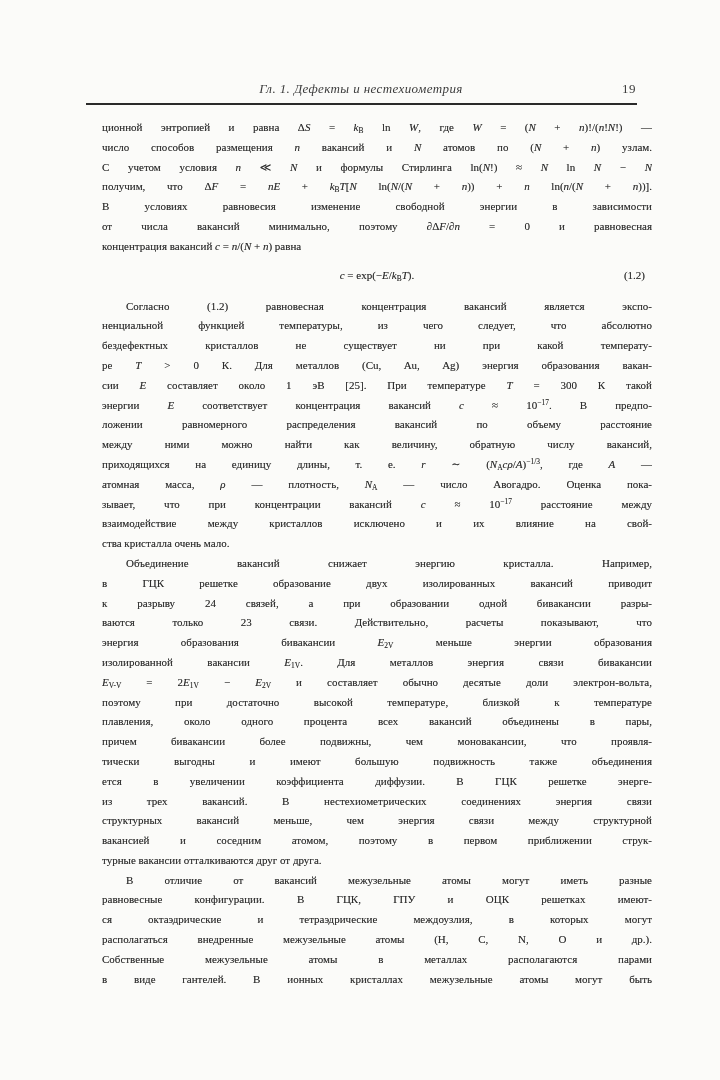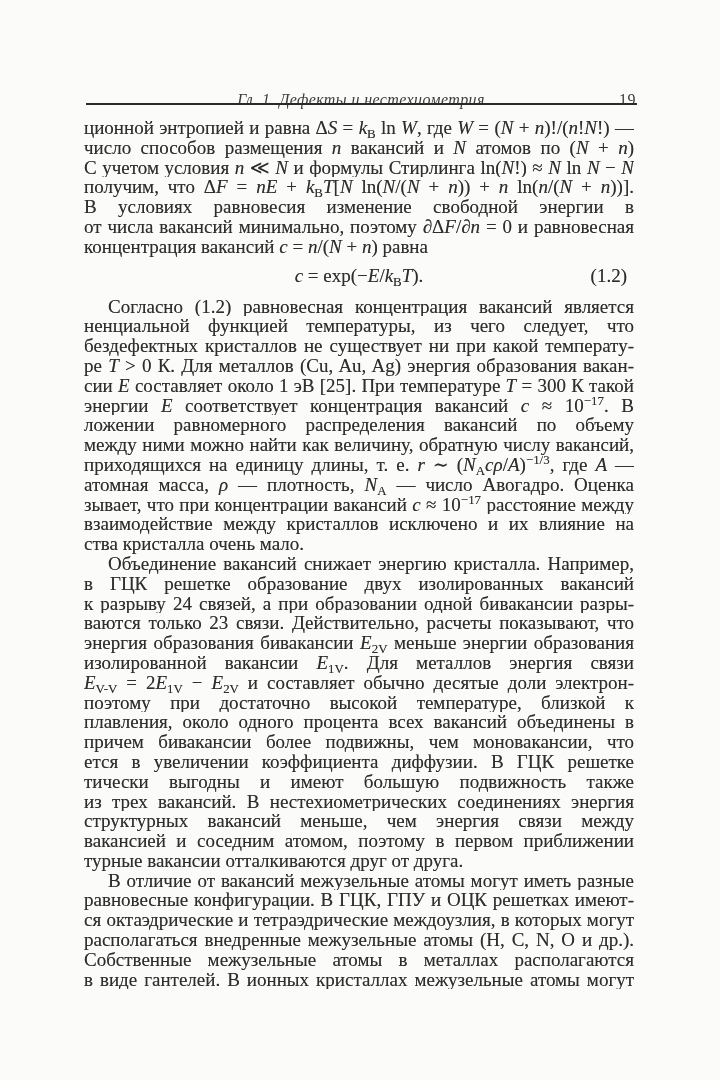--- a/index.html
+++ b/index.html
@@ -6,36 +6,36 @@
   .page{
     position:relative;
     width:720px;height:1080px;
     margin:0 auto;
     background:#fbfbf9;
     font-family:"Liberation Serif","DejaVu Serif",serif;
     color:#2e2e2e;
     overflow:hidden;
   }
   .running-head{
-    position:absolute;top:91px;left:86px;width:550px;
-    font-size:16px;color:#3c3c3c;
+    position:absolute;top:81px;left:86px;width:550px;
+    font-size:13px;color:#3c3c3c;
   }
   .chapter{
     display:block;text-align:center;font-style:italic;letter-spacing:.4px;
   }
   .pagenum{
     position:absolute;right:0;top:0;font-style:normal;letter-spacing:.5px;
   }
   .rule{
     position:absolute;top:103px;left:86px;width:551px;height:2px;
     background:#2a2a2a;
   }
   .content{
-    position:absolute;top:118px;left:84px;width:550px;
-    font-size:19px;line-height:19.8px;
+    position:absolute;top:118px;left:102px;width:550px;
+    font-size:11px;line-height:19.8px;
     text-shadow:0 0 .6px rgba(46,46,46,.5);
   }
   .para{margin:0;}
   .line{
     text-align:justify;
     text-align-last:justify;
     height:19.8px;
     overflow:hidden;
     white-space:nowrap;
   }
@@ -90,22 +90,22 @@
         <div class="line">Объединение вакансий снижает энергию кристалла. Например,</div>
         <div class="line">в ГЦК решетке образование двух изолированных вакансий приводит</div>
         <div class="line">к разрыву 24 связей, а при образовании одной бивакансии разры-</div>
         <div class="line">ваются только 23 связи. Действительно, расчеты показывают, что</div>
         <div class="line">энергия образования бивакансии <i>E</i><sub>2V</sub> меньше энергии образования</div>
         <div class="line">изолированной вакансии <i>E</i><sub>1V</sub>. Для металлов энергия связи бивакансии</div>
         <div class="line"><i>E</i><sub>V-V</sub> = 2<i>E</i><sub>1V</sub> − <i>E</i><sub>2V</sub> и составляет обычно десятые доли электрон-вольта,</div>
         <div class="line">поэтому при достаточно высокой температуре, близкой к температуре</div>
         <div class="line">плавления, около одного процента всех вакансий объединены в пары,</div>
         <div class="line">причем бивакансии более подвижны, чем моновакансии, что проявля-</div>
+        <div class="line">тически выгодны и имеют большую подвижность также объединения</div>
         <div class="line">ется в увеличении коэффициента диффузии. В ГЦК решетке энерге-</div>
-        <div class="line">тически выгодны и имеют большую подвижность также объединения</div>
         <div class="line">из трех вакансий. В нестехиометрических соединениях энергия связи</div>
         <div class="line">структурных вакансий меньше, чем энергия связи между структурной</div>
         <div class="line">вакансией и соседним атомом, поэтому в первом приближении струк-</div>
         <div class="line last">турные вакансии отталкиваются друг от друга.</div>
       </div>
       <div class="para indent">
         <div class="line">В отличие от вакансий межузельные атомы могут иметь разные</div>
         <div class="line">равновесные конфигурации. В ГЦК, ГПУ и ОЦК решетках имеют-</div>
         <div class="line">ся октаэдрические и тетраэдрические междоузлия, в которых могут</div>
         <div class="line">располагаться внедренные межузельные атомы (H, C, N, O и др.).</div>

